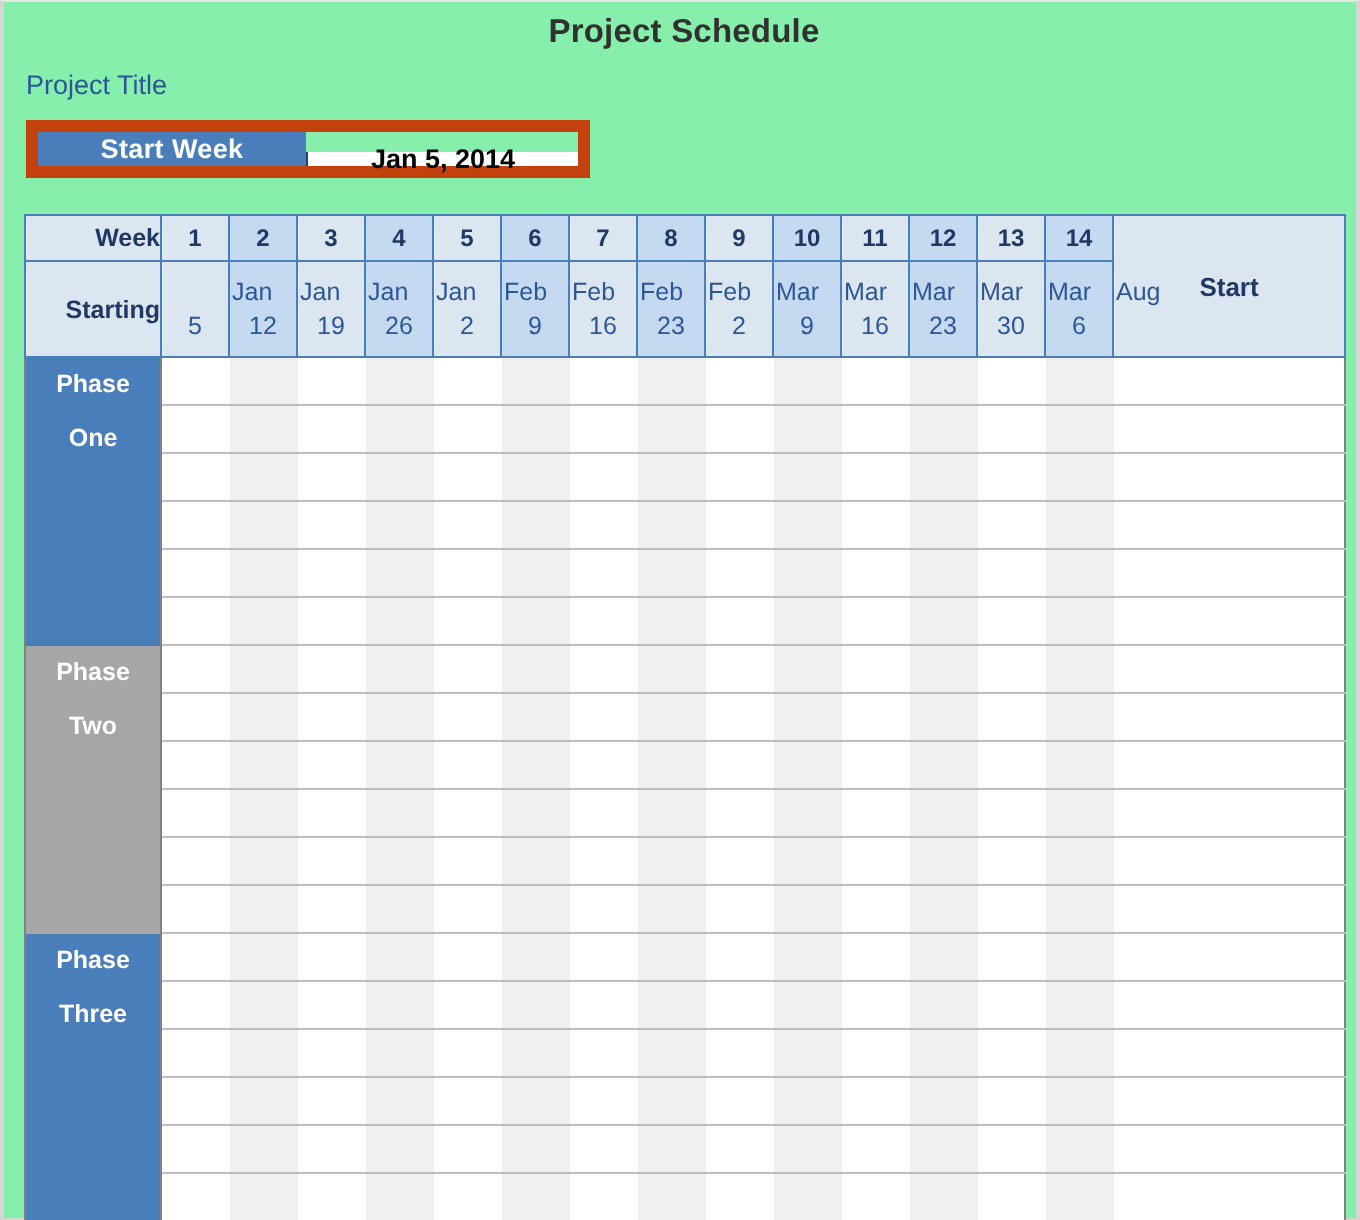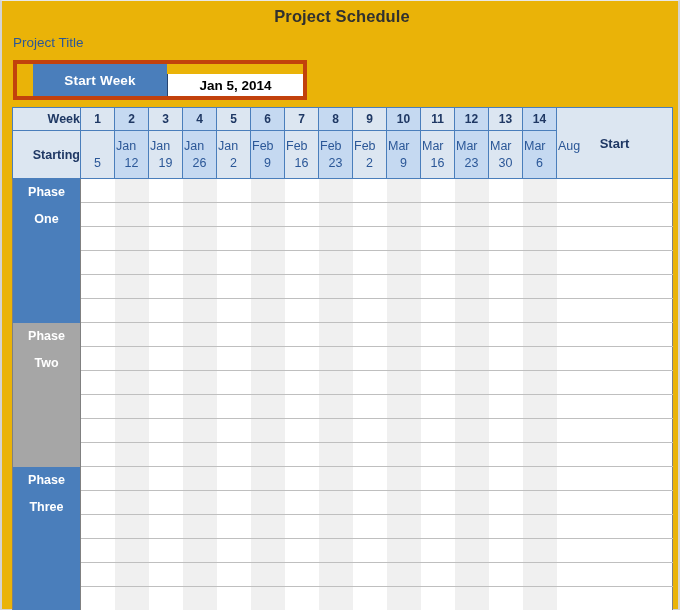--- a/index.html
+++ b/index.html
@@ -11,21 +11,21 @@
     height: 610px;
     background: #ffffff;
     font-family: "Liberation Sans", sans-serif;
     overflow: hidden;
   }
   #page {
     position: relative;
     width: 680px;
     height: 610px;
     box-sizing: border-box;
-    background: #eab308;
+    background: #86efac;
     border-left: 2px solid #d4d4d4;
     border-right: 2px solid #d4d4d4;
     border-top: 1px solid #e8e8e8;
     border-bottom: 1px solid #d4d4d4;
   }
 
   
   .page-title {
     position: absolute;
     left: 0;
@@ -47,25 +47,24 @@
     color: #2b5797;
     font-weight: normal;
     text-align: center;
   }
 
   
   .startweek-wrap {
     position: absolute;
     left: 11px;
     top: 59px;
-    height: 40px;
+    height: 29px;
     display: flex;
     box-sizing: border-box;
-    border: 4px solid #c2410c;
-    padding-left: 16px;
+    border: 6px solid #c2410c;
   }
   .startweek-label {
     width: 134px;
     background: #4a7ebb;
     color: #ffffff;
     font-size: 13.5px;
     font-weight: bold;
     display: flex;
     align-items: center;
     justify-content: center;

